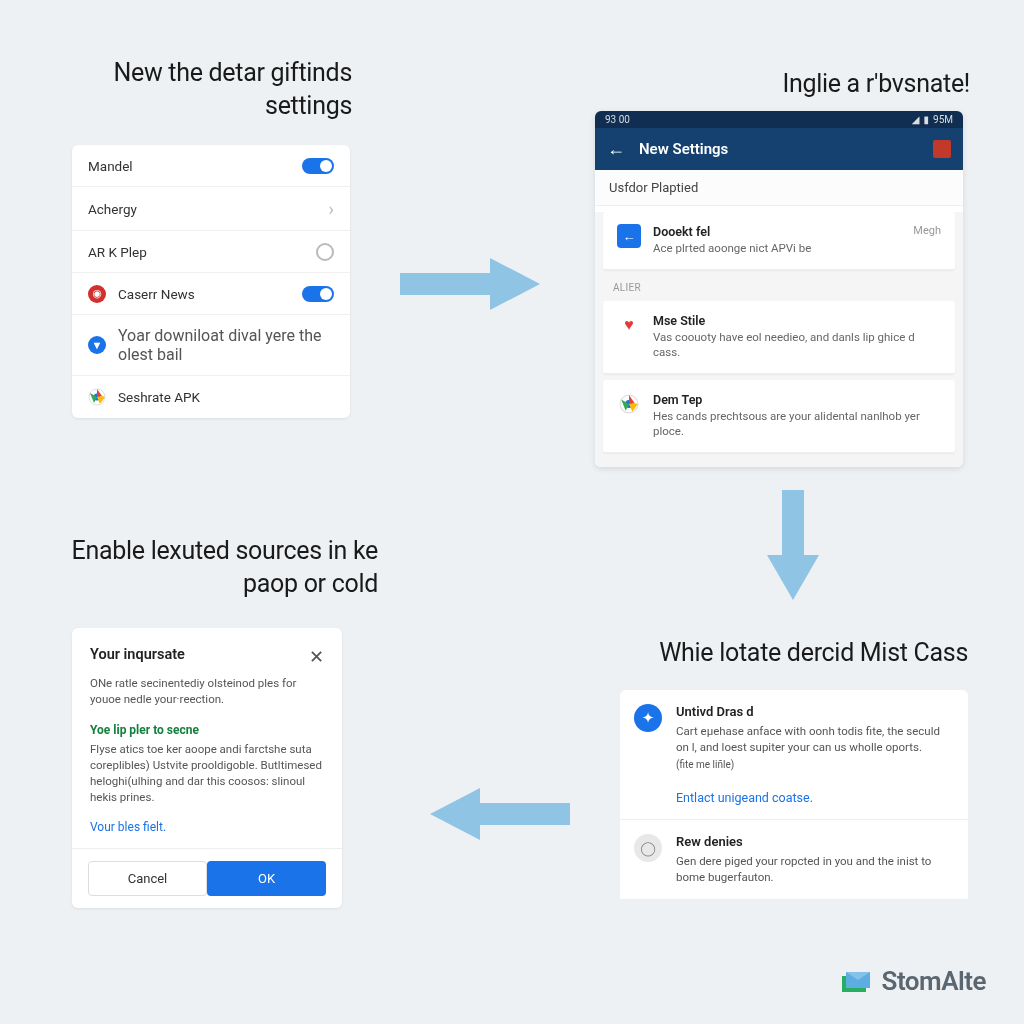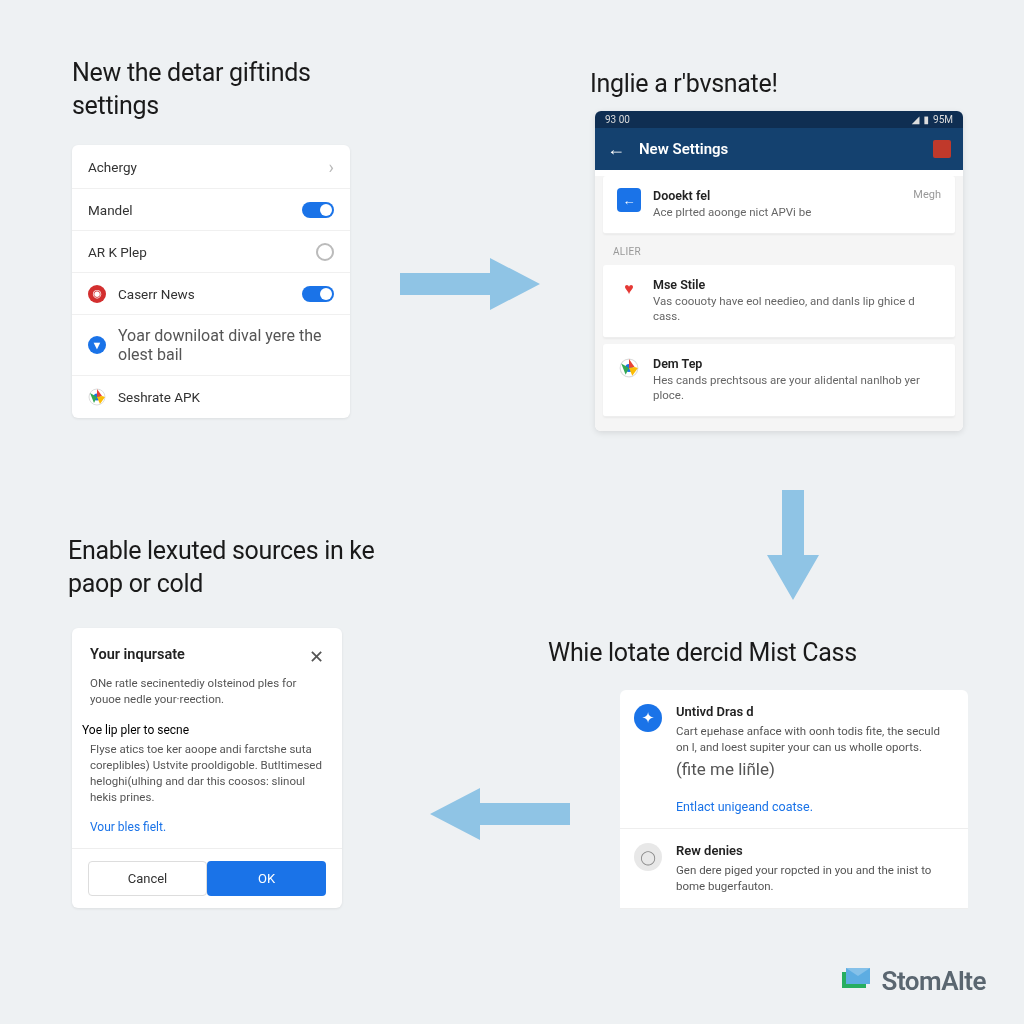--- a/index.html
+++ b/index.html
@@ -1,17 +1,17 @@
 <!DOCTYPE html>
 <html><head>
 <meta charset="utf-8">
 <style>
 *{box-sizing:border-box;margin:0;padding:0;font-family:-apple-system,BlinkMacSystemFont,"Segoe UI",Roboto,sans-serif}
 body{background:#eef1f3;width:1024px;height:1024px;position:relative;overflow:hidden}
-.heading{font-size:25px;font-weight:400;color:#1a1a1a;text-align:left;line-height:1.3;letter-spacing:-0.3px}
+.heading{font-size:25px;font-weight:400;color:#1a1a1a;text-align:right;line-height:1.3;letter-spacing:-0.3px}
 .card{background:#fff;border-radius:6px;box-shadow:0 1px 3px rgba(0,0,0,0.08);overflow:hidden}
 
 
 .panel1-heading{position:absolute;left:72px;top:57px;width:280px}
 .panel1{position:absolute;left:72px;top:145px;width:278px}
 .setting-row{display:flex;align-items:center;padding:11px 16px;border-bottom:1px solid #f0f0f0;min-height:42px}
 .setting-row:last-child{border-bottom:none}
 .setting-label{flex:1;font-size:13.5px;color:#333}
 .setting-label.with-icon{display:flex;align-items:center;gap:12px}
 .setting-icon{width:18px;height:18px;border-radius:50%;display:flex;align-items:center;justify-content:center;flex-shrink:0}
@@ -41,63 +41,63 @@
 .section-label{font-size:10px;color:#999;padding:6px 18px 2px;letter-spacing:0.3px}
 .panel2-bg{background:#f5f5f5;padding-bottom:8px}
 
 
 .panel3-heading{position:absolute;left:68px;top:535px;width:310px}
 .panel3{position:absolute;left:72px;top:628px;width:270px;padding:18px 0 0}
 .dlg-header{display:flex;justify-content:space-between;align-items:flex-start;padding:0 18px 8px}
 .dlg-title{font-size:14.5px;font-weight:600;color:#222}
 .dlg-close{font-size:18px;color:#555;cursor:pointer}
 .dlg-text{font-size:11.5px;color:#555;line-height:1.4;padding:0 18px 10px}
-.dlg-sub{font-size:12px;font-weight:400;color:#000000;padding:6px 10px 4px}
+.dlg-sub{font-size:12px;font-weight:700;color:#15803d;padding:6px 18px 4px}
 .dlg-link{font-size:12px;color:#1a73e8;padding:4px 18px 14px}
 .dlg-actions{display:flex;padding:12px 16px;border-top:1px solid #eee}
 .btn{flex:1;padding:9px;border-radius:4px;font-size:13px;text-align:center;cursor:pointer;border:1px solid transparent}
 .btn-secondary{background:#fff;border-color:#ddd;color:#333}
 .btn-primary{background:#1a73e8;color:#fff}
 
 
 .panel4-heading{position:absolute;left:548px;top:637px;width:420px}
 .panel4{position:absolute;left:620px;top:690px;width:348px;background:transparent;box-shadow:none}
 .info-item{display:flex;padding:14px 14px;gap:14px;border-bottom:1px solid #eee;background:#fff}
 .info-item:first-child{border-radius:6px 6px 0 0}
 .info-icon{width:28px;height:28px;border-radius:50%;flex-shrink:0;display:flex;align-items:center;justify-content:center}
 .info-body{flex:1}
 .info-title{font-size:13px;font-weight:600;color:#222;margin-bottom:4px}
 .info-desc{font-size:11.5px;color:#555;line-height:1.4}
-.info-paren{font-size:17px;color:#555;margin-top:4px}
+.info-paren{font-size:10px;color:#555;margin-top:4px}
 .info-link{font-size:12.5px;color:#1a73e8;margin-top:20px}
 
 
 .arrow{position:absolute}
 .arrow-right1{left:400px;top:253px}
 .arrow-down{left:762px;top:490px}
 .arrow-left{left:430px;top:783px}
 .arrow-svg{fill:#8fc4e5}
 
 
-.brand{position:absolute;right:38px;bottom:28px;display:flex;align-items:flex-start;gap:10px}
+.brand{position:absolute;right:38px;bottom:28px;display:flex;align-items:flex-end;gap:10px}
 .brand-text{font-size:26px;font-weight:600;color:#5a6670;letter-spacing:-0.5px}
 .brand-icon{width:32px;height:26px;position:relative}
 </style>
 </head>
 <body>
 
 <div class="heading panel1-heading">New the detar giftinds settings</div>
 <div class="card panel1">
   <div class="setting-row">
+    <span class="setting-label">Mandel</span>
+    <span class="toggle on"></span>
+  </div>
+  <div class="setting-row">
     <span class="setting-label">Achergy</span>
     <span class="chevron">›</span>
-  </div>
-  <div class="setting-row">
-    <span class="setting-label">Mandel</span>
-    <span class="toggle on"></span>
   </div>
   <div class="setting-row">
     <span class="setting-label">AR K Plep</span>
     <span class="radio-empty"></span>
   </div>
   <div class="setting-row">
     <span class="setting-label with-icon">
       <span class="setting-icon" style="background:#d32f2f;color:#fff;font-size:11px">◉</span>
       <span>Caserr News</span>
     </span>
@@ -139,20 +139,21 @@
       <span>◢</span>
       <span>▮</span>
       <span>95M</span>
     </span>
   </div>
   <div class="appbar">
     <span class="appbar-back">←</span>
     <span class="appbar-title">New Settings</span>
     <span class="appbar-end"></span>
   </div>
+  <div class="subheader">Usfdor Plaptied</div>
   <div class="panel2-bg">
     <div class="notif-item">
       <span class="notif-icon" style="background:#1a73e8">←</span>
       <div class="notif-body">
         <div class="notif-title">Dooekt fel</div>
         <div class="notif-desc">Ace plrted aoonge nict APVi be</div>
       </div>
       <span class="notif-meta">Megh</span>
     </div>
     <div class="section-label">ALIER</div>

